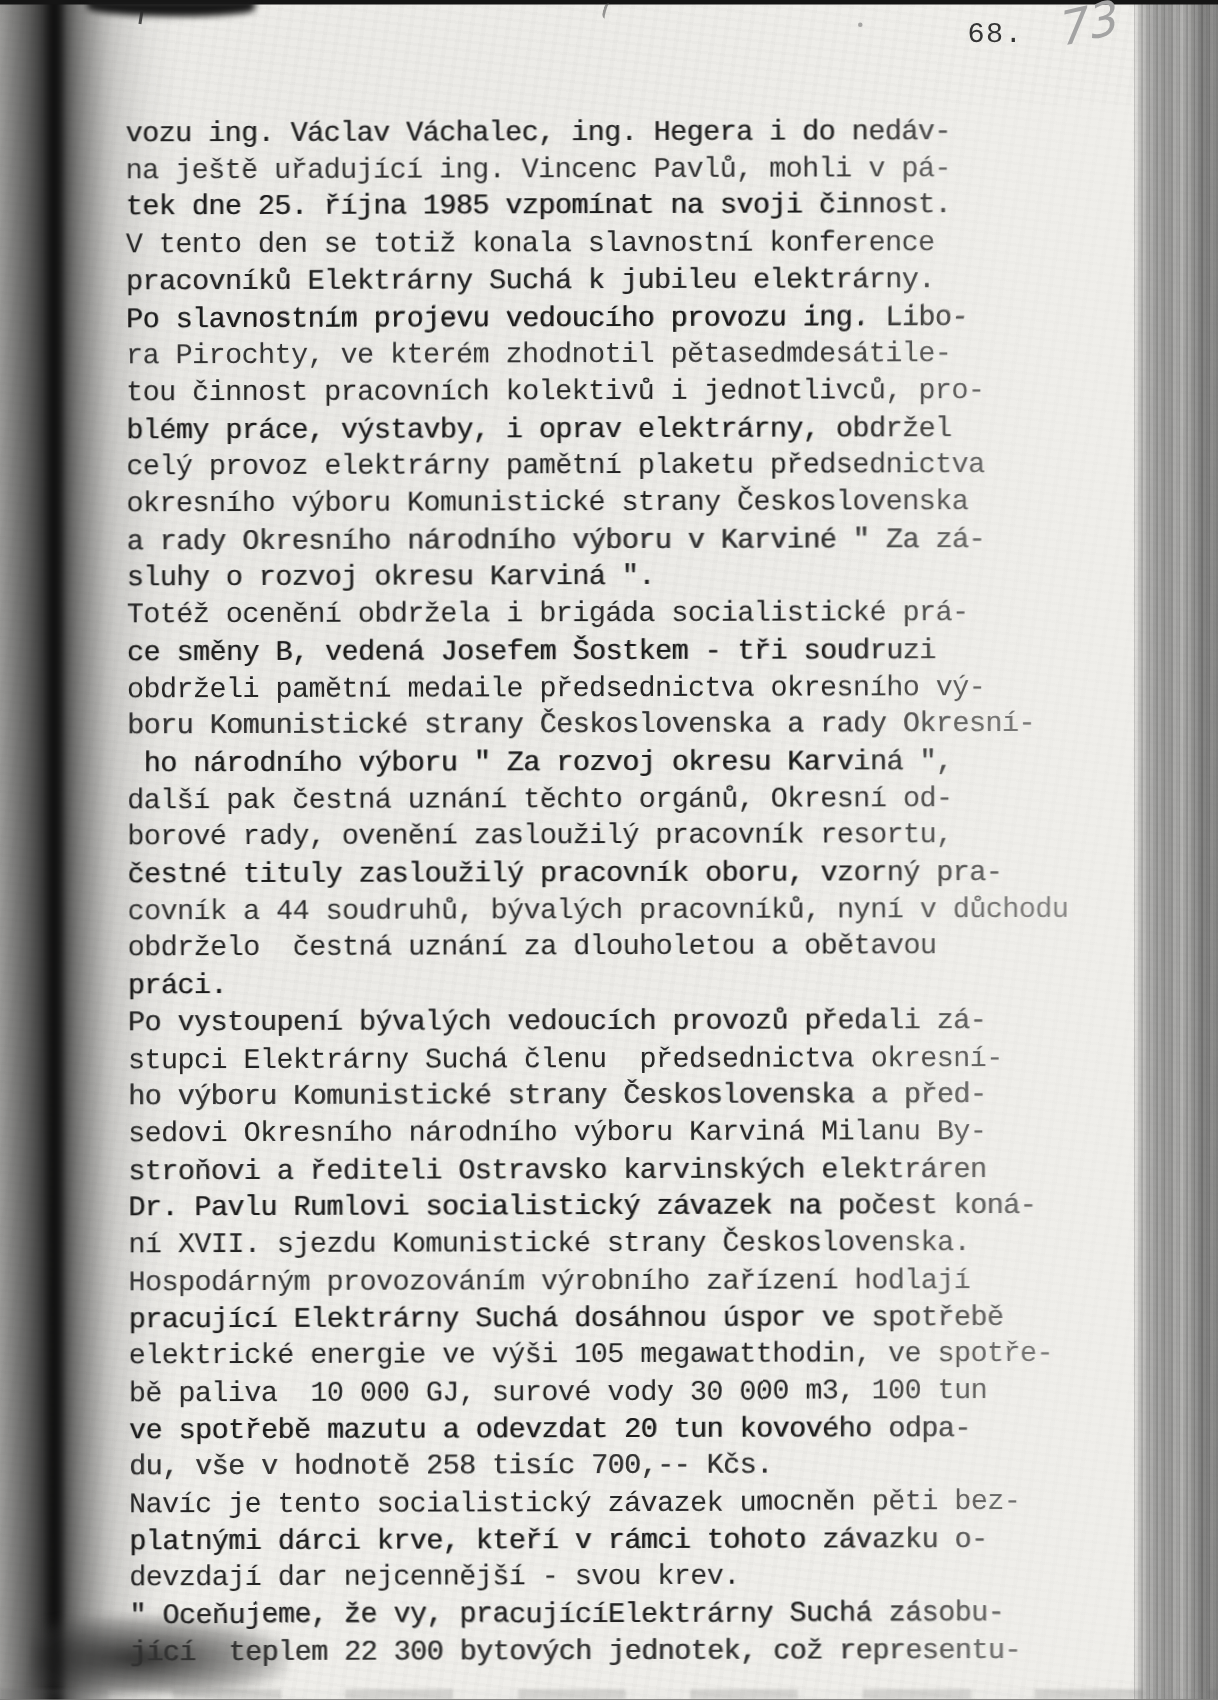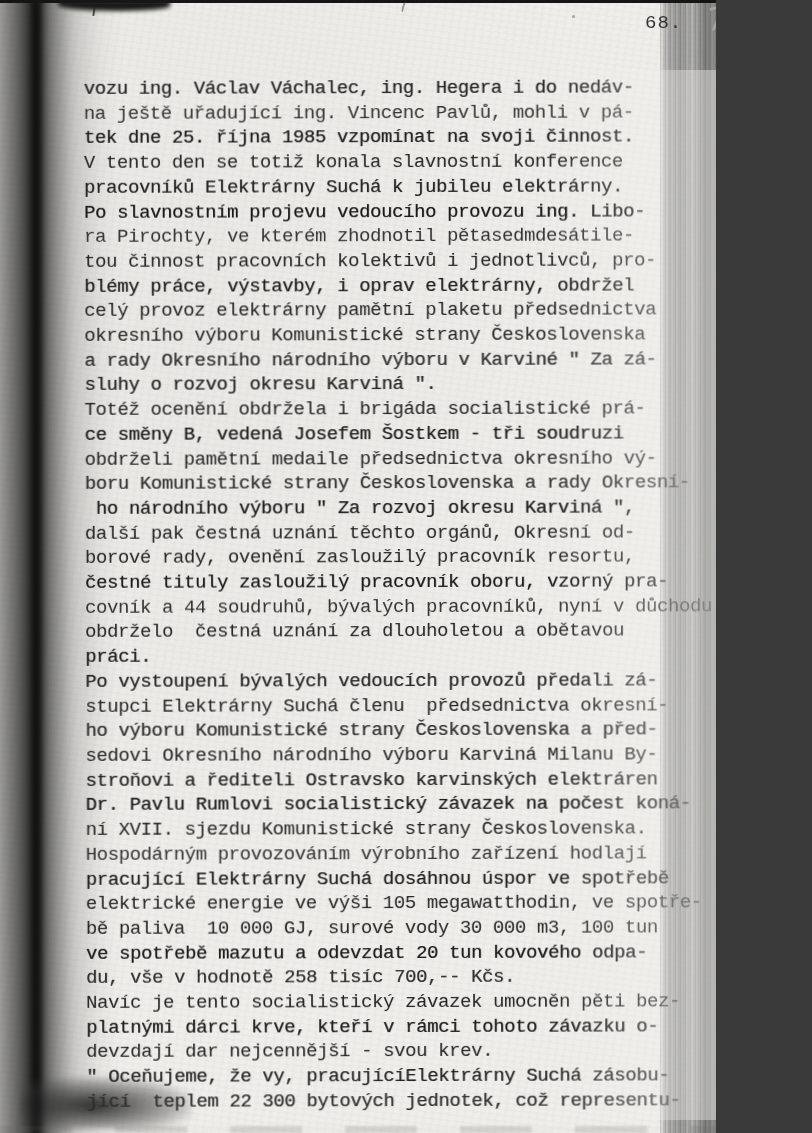--- a/index.html
+++ b/index.html
@@ -1,17 +1,17 @@
 <!DOCTYPE html>
 <html><head>
 <meta charset="utf-8">
 <style>
   html,body { margin:0; padding:0; background:#3a3a3a; }
   .page {
-    position:relative; width:716px; height:1133px;
+    position:relative; width:812px; height:1133px;
     background:#efeeea; overflow:hidden;
     font-family:"Liberation Mono","DejaVu Sans Mono",monospace;
   }
   
   .grain {
     position:absolute; inset:0; pointer-events:none;
     background:
       repeating-linear-gradient(7deg, rgba(90,90,90,0.025) 0 2px, transparent 2px 6px),
       repeating-linear-gradient(99deg, rgba(70,70,70,0.02) 0 3px, transparent 3px 8px),
       radial-gradient(ellipse at 20% 30%, rgba(120,120,120,0.05), transparent 60%);

